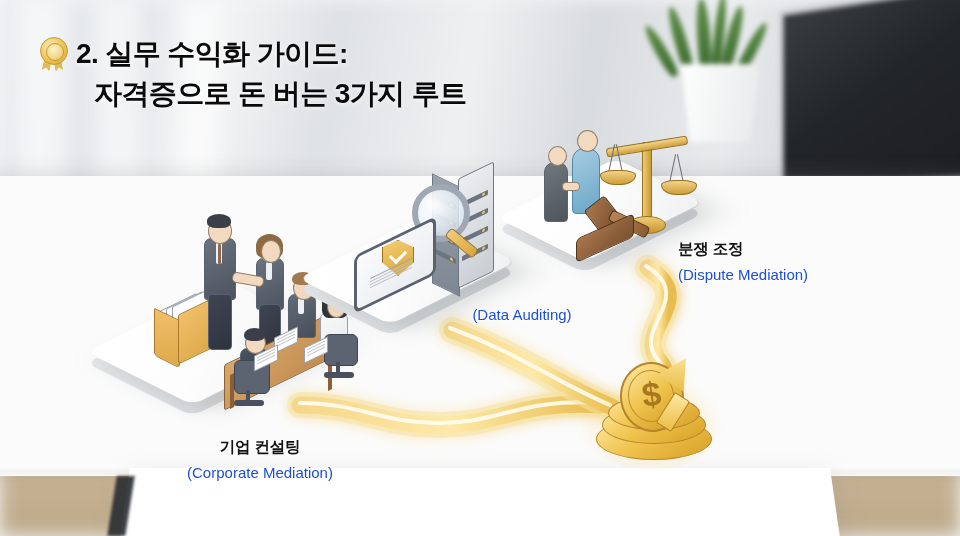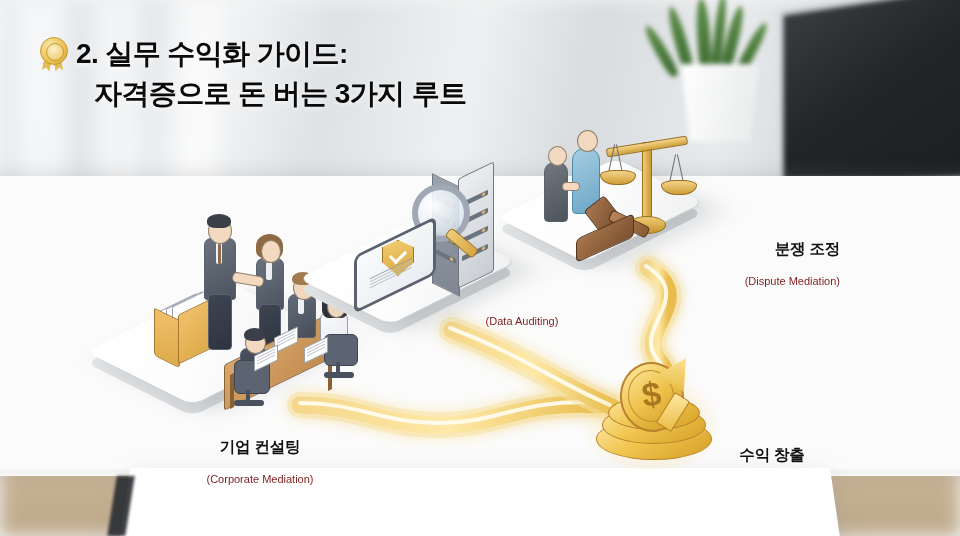--- a/index.html
+++ b/index.html
@@ -91,21 +91,21 @@
   .coin{position:absolute;border-radius:50%;background:linear-gradient(150deg,#ffe9a4,#f0c44e 45%,#d59f25);border:1.6px solid #b8832a;}
   .coin-face{position:absolute;border-radius:50%;background:linear-gradient(150deg,#ffeaa6,#eec24b 50%,#d09a22);border:2px solid #b8832a;}
   .coin-inner{position:absolute;border-radius:50%;border:1.6px solid #c08f2b;}
   .dollar{position:absolute;color:#a9771f;font-weight:bold;font-family:"Liberation Sans",sans-serif;}
   .arrow-up{position:absolute;background:linear-gradient(150deg,#ffe9a4,#e9bc45);border:1.6px solid #b8832a;}
 
   
   .label{position:absolute;text-align:center;white-space:nowrap;}
   .label .ko{font-size:15.5px;font-weight:bold;color:#121212;letter-spacing:-.2px;line-height:1.15;
     text-shadow:0 1px 3px rgba(255,255,255,.95),0 0 6px rgba(255,255,255,.9);}
-  .label .en{font-size:11px;color:#7f1d1d;line-height:1.25;margin-top:17px;
+  .label .en{font-size:15px;color:#1d4ed8;line-height:1.25;margin-top:8px;
     text-shadow:0 1px 3px rgba(255,255,255,.95),0 0 6px rgba(255,255,255,.9);}
 
   
   #title{position:absolute;left:38px;top:34px;}
   .t-line{display:flex;align-items:center;white-space:nowrap;}
   .t-text{font-size:28px;font-weight:bold;color:#0a0a0a;letter-spacing:-.6px;line-height:1.42;
     text-shadow:0 1px 5px rgba(255,255,255,.85);}
   #t-line2{padding-left:56px;}
   .medal{width:30px;height:34px;position:relative;margin-right:8px;flex:none;}
   .medal-disc{position:absolute;left:2px;top:0;width:26px;height:26px;border-radius:50%;
@@ -358,21 +358,21 @@
       <div class="scale-base" style="left:104px;top:98px;width:36px;height:16px;"></div>
     </div>
 
     <div>
       <div class="gavel-head" style="left:66px;top:82px;width:24px;height:28px;transform:rotate(-38deg)"></div>
       <div class="gavel-handle" style="left:84px;top:100px;width:40px;height:10px;transform:rotate(26deg)"></div>
       <div class="gavel-block" style="left:52px;top:108px;width:56px;height:22px;transform:skewY(-24deg)"></div>
     </div>
   </div>
 
-  <div class="label" style="left:600px;top:240px;width:240px;text-align:right;">
+  <div class="label" style="left:600px;top:240px;width:240px;text-align:left;">
     <div class="ko" style="padding-left:78px">분쟁 조정</div>
     <div class="en" style="padding-left:78px">(Dispute Mediation)</div>
   </div>
 
   <div class="scene" style="left:580px;top:352px;width:160px;height:120px;">
     <div style="position:absolute;left:-4px;top:18px;width:150px;height:100px;border-radius:50%;
       background:radial-gradient(ellipse at 50% 55%,rgba(255,214,110,.55),rgba(255,224,140,0) 68%);"></div>
 
     <div class="coin" style="left:16px;top:66px;width:114px;height:40px;"></div>
     <div class="coin" style="left:22px;top:54px;width:102px;height:36px;"></div>
@@ -382,21 +382,20 @@
     <div class="coin-inner" style="left:48px;top:18px;width:44px;height:50px;transform:rotate(-8deg)"></div>
     <div class="dollar" style="left:62px;top:22px;font-size:34px;line-height:40px;transform:rotate(-8deg)">$</div>
 
     <div>
       <div class="arrow-up" style="left:84px;top:42px;width:16px;height:34px;transform:rotate(32deg);border-radius:2px"></div>
       <div class="arrow-up" style="left:82px;top:4px;width:32px;height:30px;clip-path:polygon(50% 0,100% 100%,0 100%);transform:rotate(32deg);border:none;"></div>
     </div>
   </div>
 
   <div class="label" style="left:672px;top:446px;width:200px;">
-    <div class="ko">수익 창출</div>
   </div>
 
   <div id="title">
     <div class="t-line">
       <div class="medal">
         <div class="medal-rib l"></div>
           <div class="medal-rib r"></div>
         <div class="medal-disc"></div>
       </div>
       <div class="t-text">2. 실무 수익화 가이드:</div>

